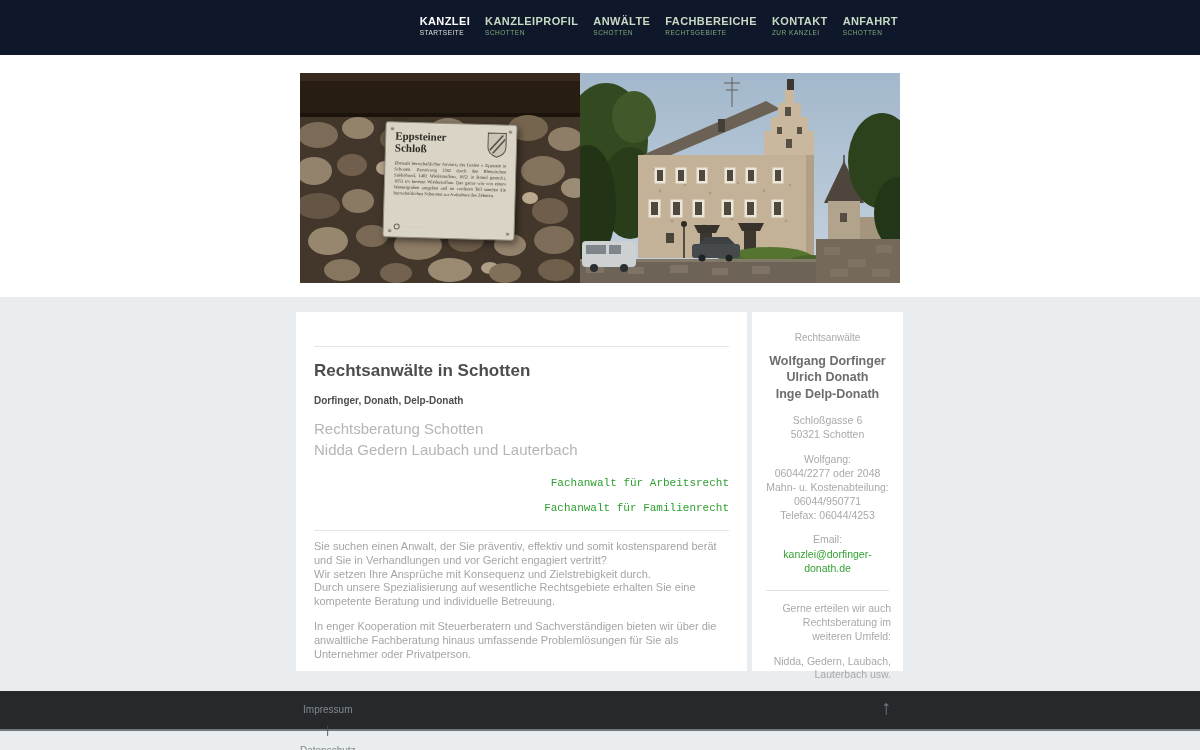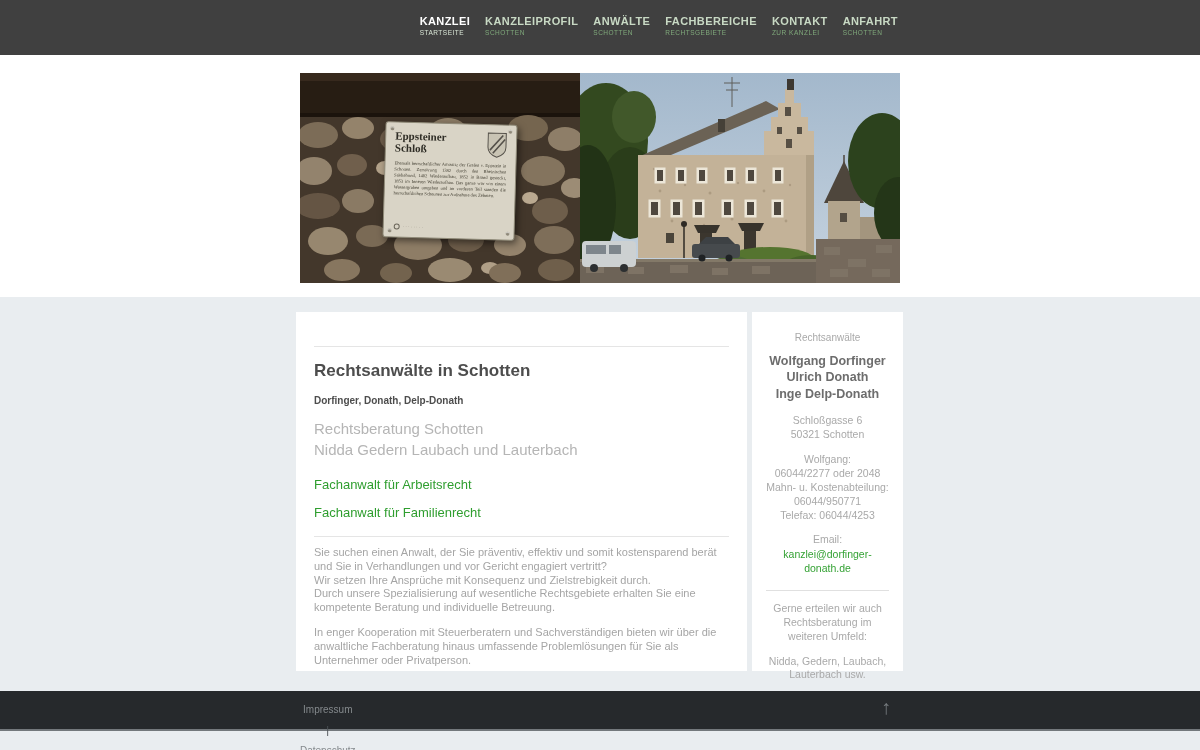--- a/index.html
+++ b/index.html
@@ -1,21 +1,21 @@
 <!DOCTYPE html>
 <html><head>
 <meta charset="utf-8">
 <style>
   * { margin:0; padding:0; box-sizing:border-box; }
   body { width:1200px; height:750px; overflow:hidden; background:#fff;
          font-family:"Liberation Sans", sans-serif; }
   .page { position:relative; width:1200px; height:750px; background:#fff; }
 
   
-  .header { position:absolute; top:0; left:0; width:100%; height:55px; background:#404040; }
+  .header { position:absolute; top:0; left:0; width:100%; height:55px; background:#0f172a; }
   .nav { position:absolute; right:302px; top:15px; display:flex; gap:15px; }
   .nav-item { cursor:pointer; }
   .nav-label { font-size:11px; font-weight:bold; letter-spacing:.4px; color:#c8d9c4; white-space:nowrap; }
   .nav-sub { font-size:6.5px; letter-spacing:.5px; color:#7fa87a; margin-top:2px; white-space:nowrap; }
   .nav-item.active .nav-label { color:#ffffff; }
   .nav-item.active .nav-sub { color:#d9e6d6; }
 
   
   .banner { position:absolute; left:300px; top:73px; width:600px; height:210px; display:flex; }
   .photo-left { position:relative; width:280px; height:210px; overflow:hidden; }
@@ -44,41 +44,41 @@
   .main-bg { position:absolute; top:297px; left:0; width:100%; height:453px; background:#e9edf0; }
 
   
   .content-box { position:absolute; left:296px; top:312px; width:451px; height:359px;
                  background:#fff; padding:16px 18px; }
   .rule { border:0; border-top:1px solid #e5e5e5; }
   .rule-top { margin-top:18px; }
   .page-h1 { margin-top:14px; font-size:17px; font-weight:bold; color:#4d4d4d; }
   .page-h2 { margin-top:14px; font-size:10px; font-weight:bold; color:#4d4d4d; }
   .tagline { margin-top:13px; font-size:15px; color:#b5b5b5; line-height:1.38; }
-  .fach-link { display:block; text-align:left; font-size:13px; color:#2f9e2f;
-               text-decoration:none; cursor:pointer; }
+  .fach-link { display:block; text-align:right; font-size:11px; color:#2f9e2f;
+               text-decoration:none; cursor:pointer;font-family:Liberation Mono, monospace; }
   .fach-link-1 { margin-top:17px; }
   .fach-link-2 { margin-top:13px; }
   .rule-mid { margin-top:16px; }
   .para { font-size:11px; color:#a5a5a5; line-height:13.6px; white-space:pre-line; }
   .para-1 { margin-top:9px; }
   .para-2 { margin-top:12px; }
 
   
   .sidebar-box { position:absolute; left:752px; top:312px; width:151px; height:359px;
                  background:#fff; padding:20px 12px 0; text-align:center;
                  font-size:10.5px; color:#a9a9a9; }
   .kicker { font-size:10px; }
   .names { margin-top:10px; font-size:12.5px; font-weight:bold; color:#6d6d6d; line-height:1.3; }
   .addr { margin-top:11px; line-height:1.35; }
   .phones { margin-top:12px; line-height:1.32; }
   .email-block { margin-top:11px; line-height:1.32; }
   .email-link { display:block; color:#35a235; text-decoration:none; cursor:pointer; margin-top:1px; }
   .side-rule { border:0; border-top:1px solid #e0e0e0; margin:14px 2px 0; }
-  .note { margin-top:11px; text-align:center; line-height:1.32; }
+  .note { margin-top:11px; text-align:right; line-height:1.32; }
 
   
   .footer { position:absolute; left:0; top:691px; width:100%; height:40px;
             background:#26292c; border-bottom:2px solid #73787c; }
   .footer-links { position:absolute; left:300px; top:13px; display:flex; align-items:center;
                   gap:9px; font-size:10px; color:#84898c;flex-direction:column; }
   .footer-link { cursor:pointer; }
   .sep { color:#4d5256; font-size:11px; }
   .scroll-top { position:absolute; left:881px; top:5px; font-size:20px; font-weight:bold;
                 color:#74797d; cursor:pointer; }

